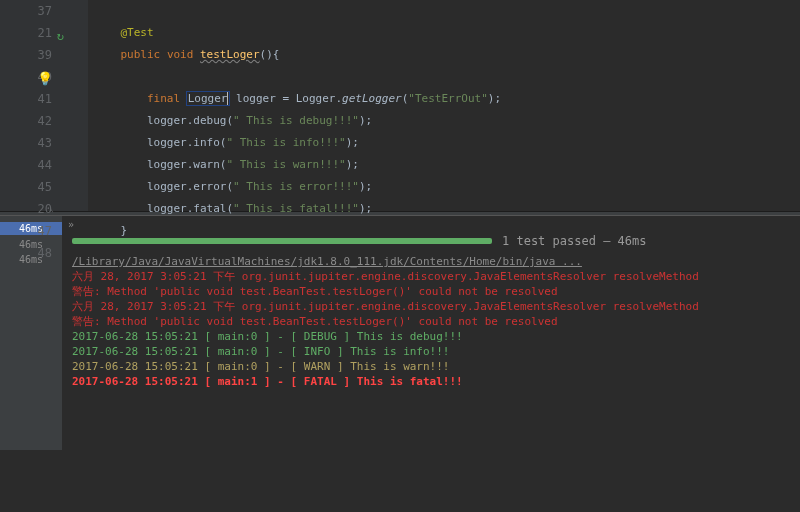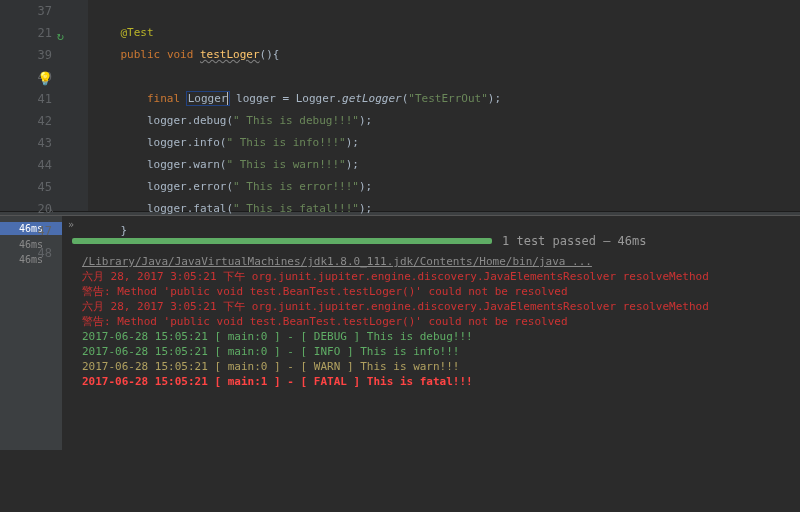--- a/index.html
+++ b/index.html
@@ -21,21 +21,21 @@
   .box{outline:1px solid #214283;padding:0 1px}
   .divider{height:3px;background:#3c3f41;border-top:1px solid #1c1c1c;border-bottom:1px solid #555}
   .runner{display:flex;height:234px;background:#2b2b2b}
   .left{width:62px;background:#3c3f41;color:#8a8a8a;font-size:10px;text-align:center;padding-top:6px}
   .left div{margin-bottom:4px}
   .left .act{background:#4b6eaf;color:#fff;padding:1px 2px}
   .right{flex:1;display:flex;flex-direction:column}
   .chev{font-size:10px;color:#888;padding:3px 0 0 6px}
   .progress{display:flex;align-items:center;padding:4px 10px 6px 10px;font-size:12px;color:#999}
   .bar{flex:0 0 420px;height:6px;background:#5fad65;border-radius:2px;margin-right:10px}
-  .console{flex:1;overflow:auto;padding:0 10px 8px 20px;line-height:15px;font-size:11px}
+  .console{flex:1;overflow:auto;padding:0 10px 8px 10px;line-height:15px;font-size:11px}
   .c-dim{color:#8a8a8a}
   .c-red{color:#cc3333}
   .c-redb{color:#ff4444;font-weight:bold}
   .c-grnb{color:#5fad65;font-weight:normal}
   .c-ylwb{color:#cccc66;font-weight:bold}
   .c-grn{color:#5fad65}
   .c-ylw{color:#b0a060}
   .hl{text-decoration:underline}
 </style>
 </head>

